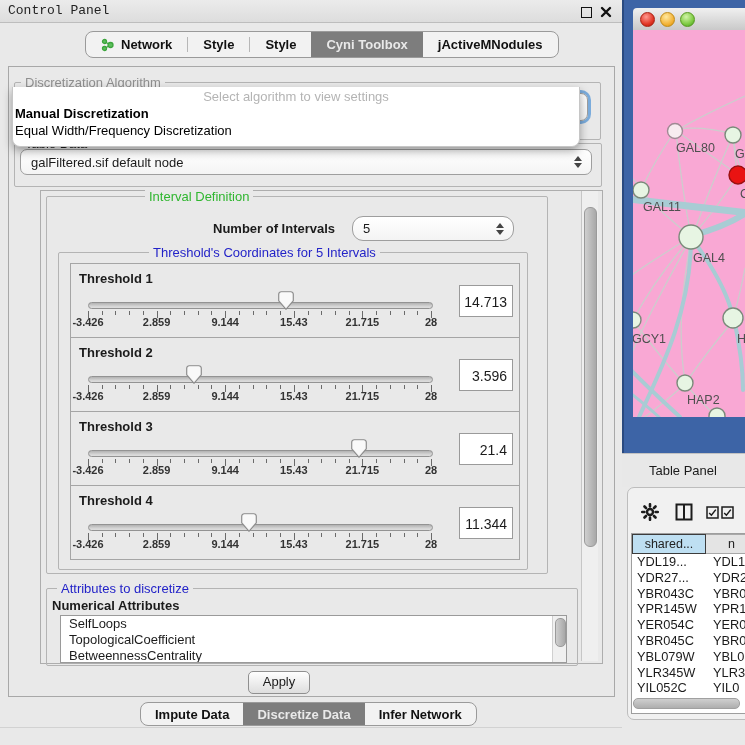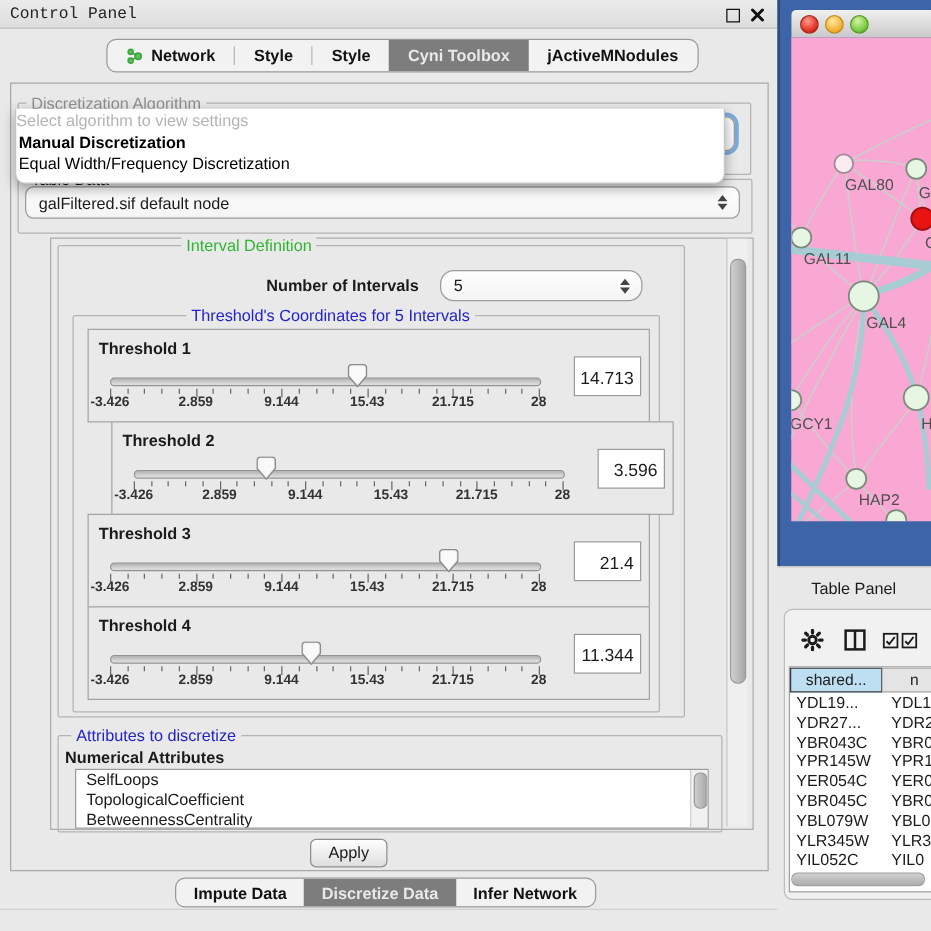--- a/index.html
+++ b/index.html
@@ -45,21 +45,21 @@
   .stepper i{display:block;width:0;height:0;border-left:4px solid transparent;border-right:4px solid transparent}
   .stepper .up{border-bottom:5px solid #444}
   .stepper .dn{border-top:5px solid #444}
   .combo-algo{left:20px;top:93px;width:566px;height:26px;border-radius:7px;
               box-shadow:0 0 0 3px rgba(95,156,216,.8)}
   .combo-tabledata{left:20px;top:149px;width:570px;height:24px;border-radius:7px}
   .combo-count{left:352px;top:216px;width:160px;height:23px;border-radius:11px}
   
   .popup{left:12px;top:87px;width:566px;height:59px;background:#fff;border:1px solid #c6c6c6;border-top:none;
          border-radius:0 0 8px 8px;box-shadow:0 4px 10px rgba(0,0,0,.35);z-index:30;overflow:hidden}
-  .popup .ph{height:18px;line-height:19px;color:#b4b4b4}
+  .popup .ph{height:18px;line-height:19px;text-align:center;color:#b4b4b4}
   .popup .opt{height:17px;line-height:17px;padding-left:2px;color:#000}
   .popup .opt.b{font-weight:bold}
   
   .scrollpane{left:40px;top:190px;width:561px;height:472px;border:1px solid #adadad}
   .vsb{left:581px;top:191px;width:16px;height:470px;background:#efefef;border-left:1px solid #c6c6c6}
   .vsb .thumb{position:absolute;left:2px;top:16px;width:11px;height:338px;border-radius:6px;
               background:linear-gradient(90deg,#cfcfcf,#a8a8a8);border:1px solid #9a9a9a}
   
   .tpanel{position:absolute;left:70px;width:448px;height:73px;border:1px solid #a5a5a5;background:#e9e9e9}
   .tpanel .tlabel{position:absolute;left:8px;top:7px;font-weight:bold}
@@ -205,21 +205,21 @@
       <span class="tlabel">Threshold 1</span>
       <span class="track"></span>
       <span class="ticks"><span class="tick" style="left: 17px; top: 47px; height: 7px;"></span><span class="tick" style="left: 30.72px; top: 47px; height: 4px;"></span><span class="tick" style="left: 44.44px; top: 47px; height: 4px;"></span><span class="tick" style="left: 58.16px; top: 47px; height: 4px;"></span><span class="tick" style="left: 71.88px; top: 47px; height: 4px;"></span><span class="tick" style="left: 85.6px; top: 47px; height: 7px;"></span><span class="tick" style="left: 99.32px; top: 47px; height: 4px;"></span><span class="tick" style="left: 113.04px; top: 47px; height: 4px;"></span><span class="tick" style="left: 126.76px; top: 47px; height: 4px;"></span><span class="tick" style="left: 140.48px; top: 47px; height: 4px;"></span><span class="tick" style="left: 154.2px; top: 47px; height: 7px;"></span><span class="tick" style="left: 167.92px; top: 47px; height: 4px;"></span><span class="tick" style="left: 181.64px; top: 47px; height: 4px;"></span><span class="tick" style="left: 195.36px; top: 47px; height: 4px;"></span><span class="tick" style="left: 209.08px; top: 47px; height: 4px;"></span><span class="tick" style="left: 222.8px; top: 47px; height: 7px;"></span><span class="tick" style="left: 236.52px; top: 47px; height: 4px;"></span><span class="tick" style="left: 250.24px; top: 47px; height: 4px;"></span><span class="tick" style="left: 263.96px; top: 47px; height: 4px;"></span><span class="tick" style="left: 277.68px; top: 47px; height: 4px;"></span><span class="tick" style="left: 291.4px; top: 47px; height: 7px;"></span><span class="tick" style="left: 305.12px; top: 47px; height: 4px;"></span><span class="tick" style="left: 318.84px; top: 47px; height: 4px;"></span><span class="tick" style="left: 332.56px; top: 47px; height: 4px;"></span><span class="tick" style="left: 346.28px; top: 47px; height: 4px;"></span><span class="tick" style="left: 360px; top: 47px; height: 7px;"></span><span class="ticklabel" style="left: -7px;">-3.426</span><span class="ticklabel" style="left: 61.6px;">2.859</span><span class="ticklabel" style="left: 130.2px;">9.144</span><span class="ticklabel" style="left: 198.8px;">15.43</span><span class="ticklabel" style="left: 267.4px;">21.715</span><span class="ticklabel" style="left: 336px;">28</span></span>
       <svg class="thumb" viewBox="0 0 16 19" style="left: 206.979px;">
         <defs></defs>
         <path d="M3.2,0.7 h9.6 a2.5,2.5 0 0 1 2.5,2.5 v6.6 L8,18.3 L0.7,9.8 v-6.6 a2.5,2.5 0 0 1 2.5,-2.5 z" fill="#e9e9e9" stroke="#8a8a8a" stroke-width="1.1"></path>
         <path d="M3.6,1.6 h8.8 a1.8,1.8 0 0 1 1.8,1.8 v6 L8,16.6 L1.8,9.4 v-6 a1.8,1.8 0 0 1 1.8,-1.8 z" fill="#fbfbfb" opacity="0.85"></path>
       </svg>
       <span class="vbox">14.713</span>
     </div>
-      <div class="tpanel" style="top: 337px; margin-left: 19px;">
+      <div class="tpanel" style="top: 337px;">
       <span class="tlabel">Threshold 2</span>
       <span class="track"></span>
       <span class="ticks"><span class="tick" style="left: 17px; top: 47px; height: 7px;"></span><span class="tick" style="left: 30.72px; top: 47px; height: 4px;"></span><span class="tick" style="left: 44.44px; top: 47px; height: 4px;"></span><span class="tick" style="left: 58.16px; top: 47px; height: 4px;"></span><span class="tick" style="left: 71.88px; top: 47px; height: 4px;"></span><span class="tick" style="left: 85.6px; top: 47px; height: 7px;"></span><span class="tick" style="left: 99.32px; top: 47px; height: 4px;"></span><span class="tick" style="left: 113.04px; top: 47px; height: 4px;"></span><span class="tick" style="left: 126.76px; top: 47px; height: 4px;"></span><span class="tick" style="left: 140.48px; top: 47px; height: 4px;"></span><span class="tick" style="left: 154.2px; top: 47px; height: 7px;"></span><span class="tick" style="left: 167.92px; top: 47px; height: 4px;"></span><span class="tick" style="left: 181.64px; top: 47px; height: 4px;"></span><span class="tick" style="left: 195.36px; top: 47px; height: 4px;"></span><span class="tick" style="left: 209.08px; top: 47px; height: 4px;"></span><span class="tick" style="left: 222.8px; top: 47px; height: 7px;"></span><span class="tick" style="left: 236.52px; top: 47px; height: 4px;"></span><span class="tick" style="left: 250.24px; top: 47px; height: 4px;"></span><span class="tick" style="left: 263.96px; top: 47px; height: 4px;"></span><span class="tick" style="left: 277.68px; top: 47px; height: 4px;"></span><span class="tick" style="left: 291.4px; top: 47px; height: 7px;"></span><span class="tick" style="left: 305.12px; top: 47px; height: 4px;"></span><span class="tick" style="left: 318.84px; top: 47px; height: 4px;"></span><span class="tick" style="left: 332.56px; top: 47px; height: 4px;"></span><span class="tick" style="left: 346.28px; top: 47px; height: 4px;"></span><span class="tick" style="left: 360px; top: 47px; height: 7px;"></span><span class="ticklabel" style="left: -7px;">-3.426</span><span class="ticklabel" style="left: 61.6px;">2.859</span><span class="ticklabel" style="left: 130.2px;">9.144</span><span class="ticklabel" style="left: 198.8px;">15.43</span><span class="ticklabel" style="left: 267.4px;">21.715</span><span class="ticklabel" style="left: 336px;">28</span></span>
       <svg class="thumb" viewBox="0 0 16 19" style="left: 115.329px;">
         <defs></defs>
         <path d="M3.2,0.7 h9.6 a2.5,2.5 0 0 1 2.5,2.5 v6.6 L8,18.3 L0.7,9.8 v-6.6 a2.5,2.5 0 0 1 2.5,-2.5 z" fill="#e9e9e9" stroke="#8a8a8a" stroke-width="1.1"></path>
         <path d="M3.6,1.6 h8.8 a1.8,1.8 0 0 1 1.8,1.8 v6 L8,16.6 L1.8,9.4 v-6 a1.8,1.8 0 0 1 1.8,-1.8 z" fill="#fbfbfb" opacity="0.85"></path>
       </svg>
       <span class="vbox">3.596</span>
     </div>

